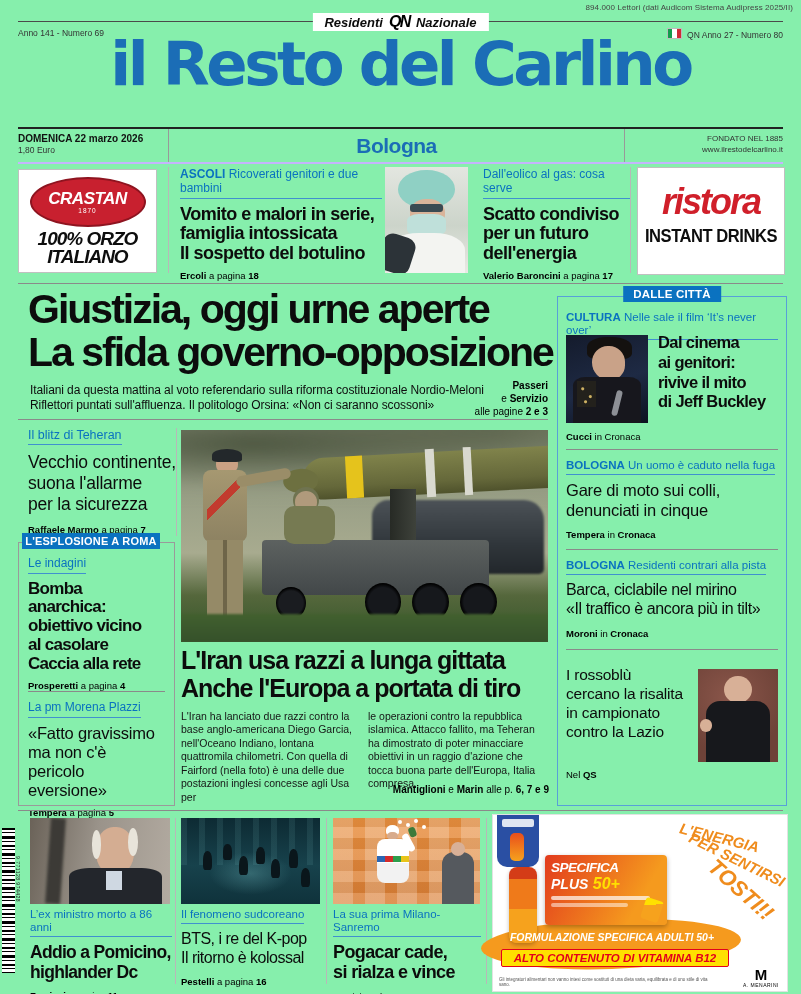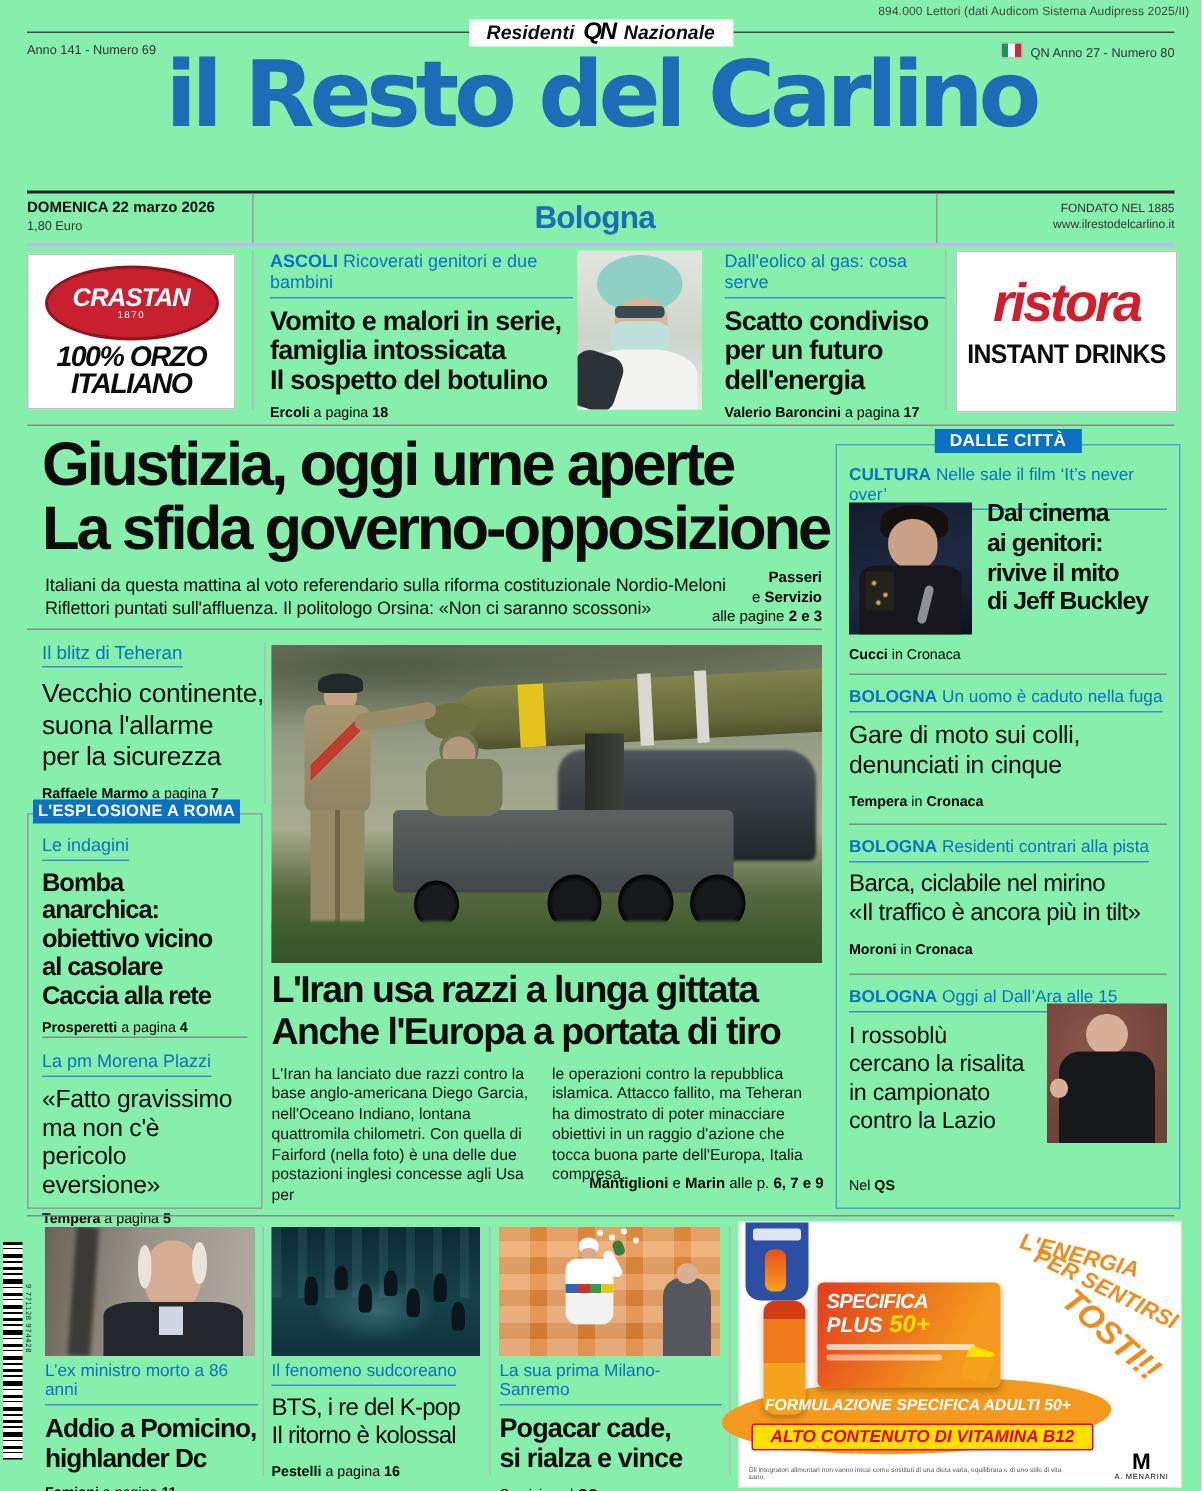--- a/index.html
+++ b/index.html
@@ -258,23 +258,20 @@
       </div>
       <div class="hl light" style="font-size:16px;line-height:1.18;margin-top:6px;letter-spacing:-.4px">Barca, ciclabile nel mirino
 «Il traffico è ancora più in tilt»</div>
       <div class="by" style="margin-top:9px">
         <b>Moroni</b> <span>in</span> <b>Cronaca</b>
       </div>
     </div>
 
     <div class="rule-h" style="position:absolute;left:8px;right:8px;top:352px"></div>
     <div style="position:absolute;left:8px;top:362px;right:8px">
-      <div class="kicker" style="font-size:11.5px">
-        <span class="ku"><span class="kt">BOLOGNA</span> <span>Oggi al Dall’Ara alle 15</span></span>
-      </div>
       <div class="hl light" style="font-size:15.5px;line-height:1.22;margin-top:7px;width:126px">I rossoblù
 cercano la risalita
 in campionato
 contro la Lazio</div>
       <div class="by" style="margin-top:27px">
         <span>Nel</span> <b>QS</b>
       </div>
     </div>
     <div class="photo" style="left:140px;top:372px;width:80px;height:93px;background:radial-gradient(circle at 40% 30%,#8a564a,#6e4238 70%)">
       <div style="left:33%;top:7%;width:35%;height:30%;background:#d8b097;border-radius:50%"></div>

